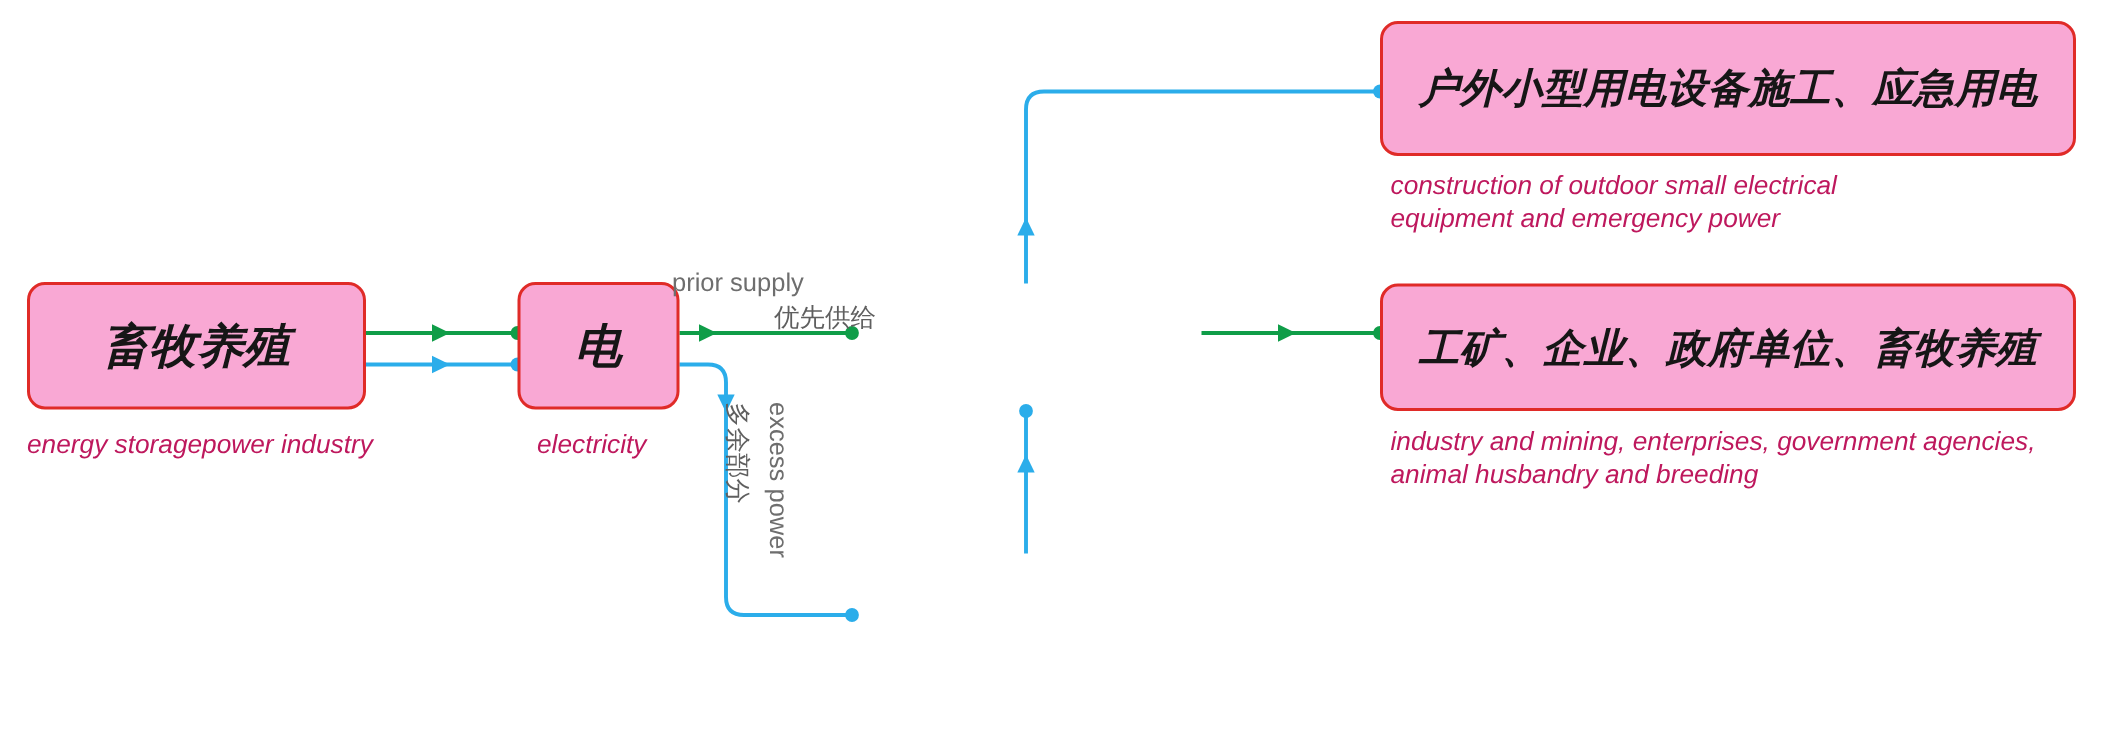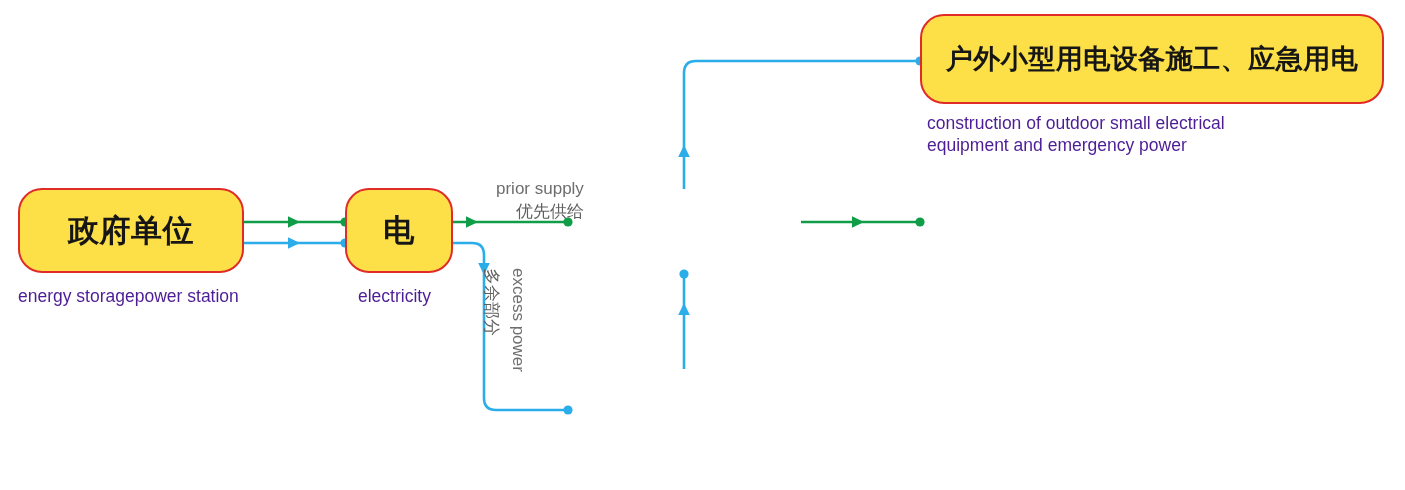--- a/index.html
+++ b/index.html
@@ -23,48 +23,50 @@
     left: 0;
     top: 0;
     width: 1405px;
     height: 490px;
     pointer-events: none;
   }
   .node {
     position: absolute;
     box-sizing: border-box;
     border: 2.5px solid #e02b28;
-    border-radius: 24px;
-    background: #fde047;
+    border-radius: 12px;
+    background: #f9a8d4;
     display: flex;
     align-items: center;
     justify-content: center;
     white-space: nowrap;
+    font-style: italic;
   }
   .node-cn {
     font-family: "DejaVu Sans", "Liberation Sans", sans-serif;
     font-weight: bold;
     color: #161616;
     letter-spacing: 0.5px;
   }
   .node-inline-en {
     font-family: "Liberation Sans", "DejaVu Sans", sans-serif;
     font-weight: normal;
     color: #5a5a5a;
     font-size: 19px;
     letter-spacing: 0.2px;
     margin-left: 16px;
   }
   .caption {
     position: absolute;
     font-family: "Liberation Sans", "DejaVu Sans", sans-serif;
     font-size: 17.5px;
-    color: #4c1d95;
+    color: #be185d;
     line-height: 1.28;
     white-space: pre-line;
+    font-style: italic;
   }
   .edge-label {
     position: absolute;
     font-family: "Liberation Sans", "DejaVu Sans", sans-serif;
     color: #6e6e6e;
     white-space: nowrap;
   }
   .edge-label.en {
     font-size: 17px;
   }
@@ -161,37 +163,42 @@
     </g>
 
     <g>
       <line x1="801" y1="222" x2="920" y2="222" stroke="#0f9d48" stroke-width="2.6"></line>
       <path d="M 852 216.2 L 864 222 L 852 227.8 z" fill="#0f9d48"></path>
       <circle cx="920" cy="222" r="4.6" fill="#0f9d48"></circle>
     </g>
   </svg>
 
   <div class="node" id="node-plant">
-    <span class="node-cn">政府单位</span>
-  </div>
-  <div class="caption" id="cap-plant">energy storagepower station</div>
+    <span class="node-cn">畜牧养殖</span>
+  </div>
+  <div class="caption" id="cap-plant">energy storagepower industry</div>
 
   <div class="node" id="node-elec">
     <span class="node-cn">电</span>
   </div>
   <div class="caption" id="cap-elec">electricity</div>
 
 
 
   <div class="node" id="node-outdoor">
     <span class="node-cn">户外小型用电设备施工、应急用电</span>
   </div>
   <div class="caption" id="cap-outdoor">construction of outdoor small electrical
 equipment and emergency power</div>
 
-
-  <div class="edge-label en" style="left:496px; top:179px;">prior supply</div>
+  <div class="node" id="node-industry">
+    <span class="node-cn">工矿、企业、政府单位、畜牧养殖</span>
+  </div>
+  <div class="caption" id="cap-industry">industry and mining, enterprises, government agencies,
+animal husbandry and breeding</div>
+
+  <div class="edge-label en" style="left:448px; top:179px;">prior supply</div>
   <div class="edge-label cn" style="left:476px; top:200px;">优先供给</div>
 
   <div class="rot-label cn" style="left:503px; top:268px;">多余部分</div>
   <div class="rot-label en" style="left:528px; top:268px;">excess power</div>
 
 </div>
 
 </body></html>

